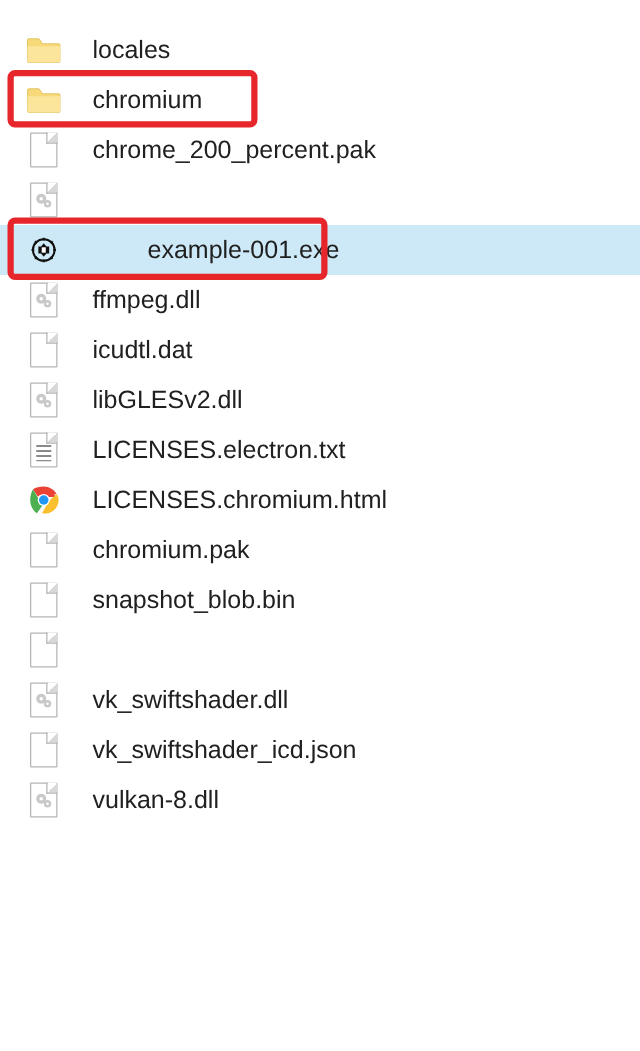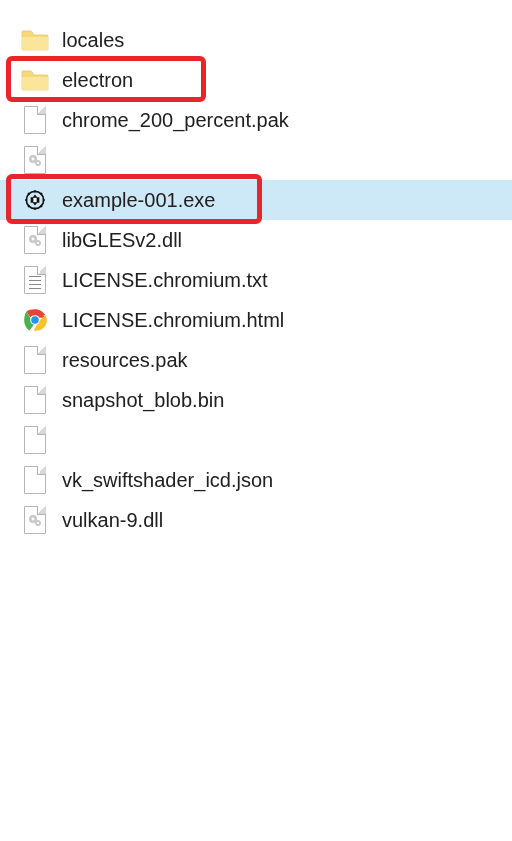--- a/index.html
+++ b/index.html
@@ -19,31 +19,32 @@
   }
   .row {
     display: flex;
     align-items: center;
     height: 40px;
     padding-left: 20px;
     position: relative;
   }
   .row.selected {
     background: #cde8f6;
+    gap: 44px;
   }
   .icon-slot {
     width: 30px;
     height: 30px;
     display: flex;
     align-items: center;
     justify-content: center;
     flex-shrink: 0;
   }
   .label {
-    margin-left: 12px;
+    margin-left: 24px;
     white-space: nowrap;
   }
   .highlight-box {
     position: absolute;
     border: 5px solid #e7262c;
     border-radius: 6px;
     pointer-events: none;
   }
   
   .file-icon {
@@ -121,21 +122,21 @@
       </span>
       <span class="label">locales</span>
     </div>
     <div class="row">
       <span class="icon-slot">
         <svg width="28" height="22" viewBox="0 0 28 22">
           <path d="M1 4 L1 20 Q1 21 2 21 L26 21 Q27 21 27 20 L27 7 Q27 6 26 6 L13 6 L11 3 Q10.5 2 9.5 2 L2 2 Q1 2 1 3 Z" fill="#f7d97a" stroke="#d9b84a" stroke-width="0.6"></path>
           <path d="M1 8 L27 8 L27 20 Q27 21 26 21 L2 21 Q1 21 1 20 Z" fill="#fbe59b"></path>
         </svg>
       </span>
-      <span class="label">electron</span>
+      <span class="label">chromium</span>
       <div class="highlight-box" style="left: 6px; top: -4px; width: 200px; height: 46px;"></div>
     </div>
     <div class="row">
       <span class="icon-slot">
         <span class="file-icon"></span>
       </span>
       <span class="label">chrome_200_percent.pak</span>
     </div>
     <div class="row">
       <span class="icon-slot">
@@ -175,75 +176,115 @@
               <circle cx="6" cy="7" r="4"></circle>
               <circle cx="11" cy="11" r="3"></circle>
             </g>
             <g fill="#ffffff">
               <circle cx="6" cy="7" r="1.4"></circle>
               <circle cx="11" cy="11" r="1"></circle>
             </g>
           </svg>
         </span>
       </span>
+      <span class="label">ffmpeg.dll</span>
+    </div>
+    <div class="row">
+      <span class="icon-slot">
+        <span class="file-icon"></span>
+      </span>
+      <span class="label">icudtl.dat</span>
+    </div>
+    <div class="row">
+      <span class="icon-slot">
+        <span class="gear-file">
+          <svg width="16" height="16" viewBox="0 0 16 16">
+            <g fill="#c9c9c9">
+              <circle cx="6" cy="7" r="4"></circle>
+              <circle cx="11" cy="11" r="3"></circle>
+            </g>
+            <g fill="#ffffff">
+              <circle cx="6" cy="7" r="1.4"></circle>
+              <circle cx="11" cy="11" r="1"></circle>
+            </g>
+          </svg>
+        </span>
+      </span>
       <span class="label">libGLESv2.dll</span>
     </div>
     <div class="row">
       <span class="icon-slot">
         <span class="text-file"></span>
       </span>
-      <span class="label">LICENSE.chromium.txt</span>
+      <span class="label">LICENSES.electron.txt</span>
     </div>
     <div class="row">
       <span class="icon-slot">
         <svg width="26" height="26" viewBox="0 0 48 48">
           <circle cx="24" cy="24" r="22" fill="#fff"></circle>
           <path fill="#EA4335" d="M24 8c8.1 0 15 4.8 18 11.7L24 19.7 13 8.7C16.2 6.4 20 8 24 8z"></path>
           <path fill="#EA4335" d="M24 4c8.3 0 15.5 4.6 19.2 11.4H24c-3.4 0-6.5 1.5-8.6 3.9L8.2 8.1C12.3 5.5 17 4 24 4z"></path>
           <path fill="#4CAF50" d="M8.2 8.1l9.3 16.1c.4 3.1 2.3 5.8 5 7.2L14 43.6C7.9 39.7 4 32.3 4 24 4 17.9 5.6 12.4 8.2 8.1z"></path>
           <path fill="#FBC02D" d="M43.2 15.4C44.9 18 46 21 46 24c0 11-9 20-20 20-1.6 0-3.1-.2-4.6-.5l9.3-16.1c1.6-1 2.8-2.6 3.4-4.4L43.2 15.4z"></path>
           <circle cx="24" cy="24" r="9" fill="#fff"></circle>
           <circle cx="24" cy="24" r="7" fill="#2196F3"></circle>
         </svg>
       </span>
-      <span class="label">LICENSE.chromium.html</span>
-    </div>
-    <div class="row">
-      <span class="icon-slot">
-        <span class="file-icon"></span>
-      </span>
-      <span class="label">resources.pak</span>
+      <span class="label">LICENSES.chromium.html</span>
+    </div>
+    <div class="row">
+      <span class="icon-slot">
+        <span class="file-icon"></span>
+      </span>
+      <span class="label">chromium.pak</span>
     </div>
     <div class="row">
       <span class="icon-slot">
         <span class="file-icon"></span>
       </span>
       <span class="label">snapshot_blob.bin</span>
     </div>
     <div class="row">
       <span class="icon-slot">
         <span class="file-icon"></span>
       </span>
     </div>
     <div class="row">
       <span class="icon-slot">
+        <span class="gear-file">
+          <svg width="16" height="16" viewBox="0 0 16 16">
+            <g fill="#c9c9c9">
+              <circle cx="6" cy="7" r="4"></circle>
+              <circle cx="11" cy="11" r="3"></circle>
+            </g>
+            <g fill="#ffffff">
+              <circle cx="6" cy="7" r="1.4"></circle>
+              <circle cx="11" cy="11" r="1"></circle>
+            </g>
+          </svg>
+        </span>
+      </span>
+      <span class="label">vk_swiftshader.dll</span>
+    </div>
+    <div class="row">
+      <span class="icon-slot">
         <span class="file-icon"></span>
       </span>
       <span class="label">vk_swiftshader_icd.json</span>
     </div>
     <div class="row">
       <span class="icon-slot">
         <span class="gear-file">
           <svg width="16" height="16" viewBox="0 0 16 16">
             <g fill="#c9c9c9">
               <circle cx="6" cy="7" r="4"></circle>
               <circle cx="11" cy="11" r="3"></circle>
             </g>
             <g fill="#ffffff">
               <circle cx="6" cy="7" r="1.4"></circle>
               <circle cx="11" cy="11" r="1"></circle>
             </g>
           </svg>
         </span>
       </span>
-      <span class="label">vulkan-9.dll</span>
+      <span class="label">vulkan-8.dll</span>
     </div>
   </div>
 
 </body></html>

